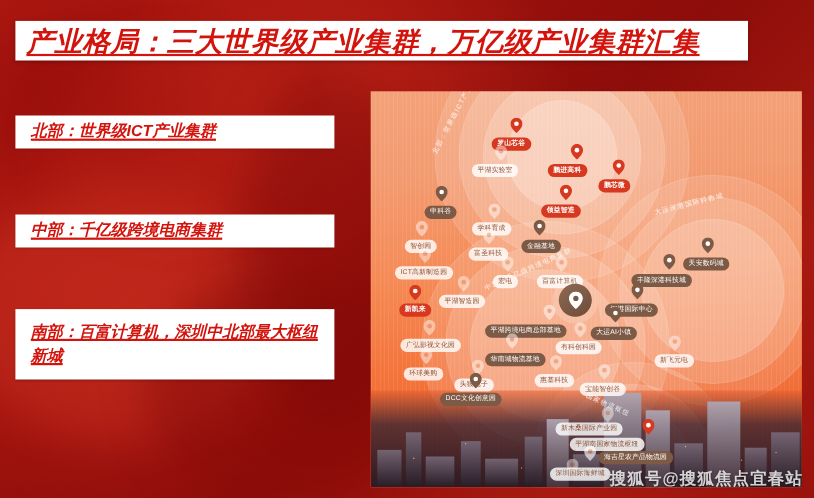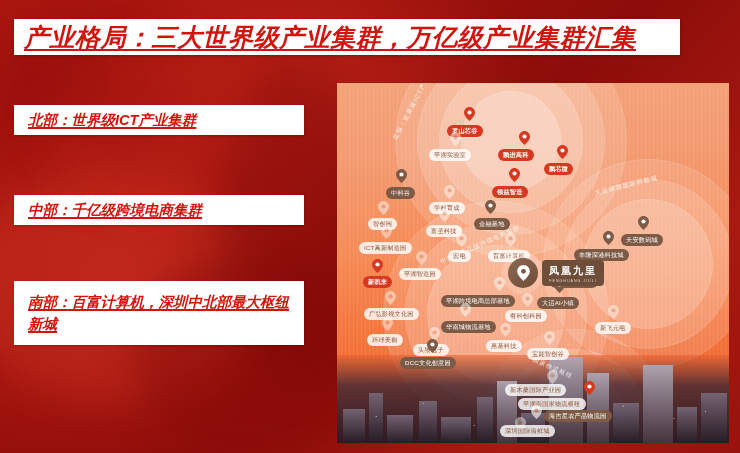--- a/index.html
+++ b/index.html
@@ -492,20 +492,17 @@
 
   </div>
 
   <div id="brand">
     <div class="disc">
       <svg viewBox="0 0 22 28" width="13" height="16">
         <path d="M11 0C5 0 0 5 0 11c0 8 11 17 11 17s11-9 11-17C22 5 17 0 11 0z" fill="#ffffff"></path>
         <circle cx="11" cy="11" r="4.2" fill="#7a5740"></circle>
       </svg>
     </div>
-    <div class="plate">
-      <span class="cn">凤凰九里</span>
-      <span class="en">FENGHUANG JIULI</span>
-    </div>
   </div>
 
+  <div id="watermark">搜狐号@搜狐焦点宜春站</div>
 
 </div>
 
 </body></html>

